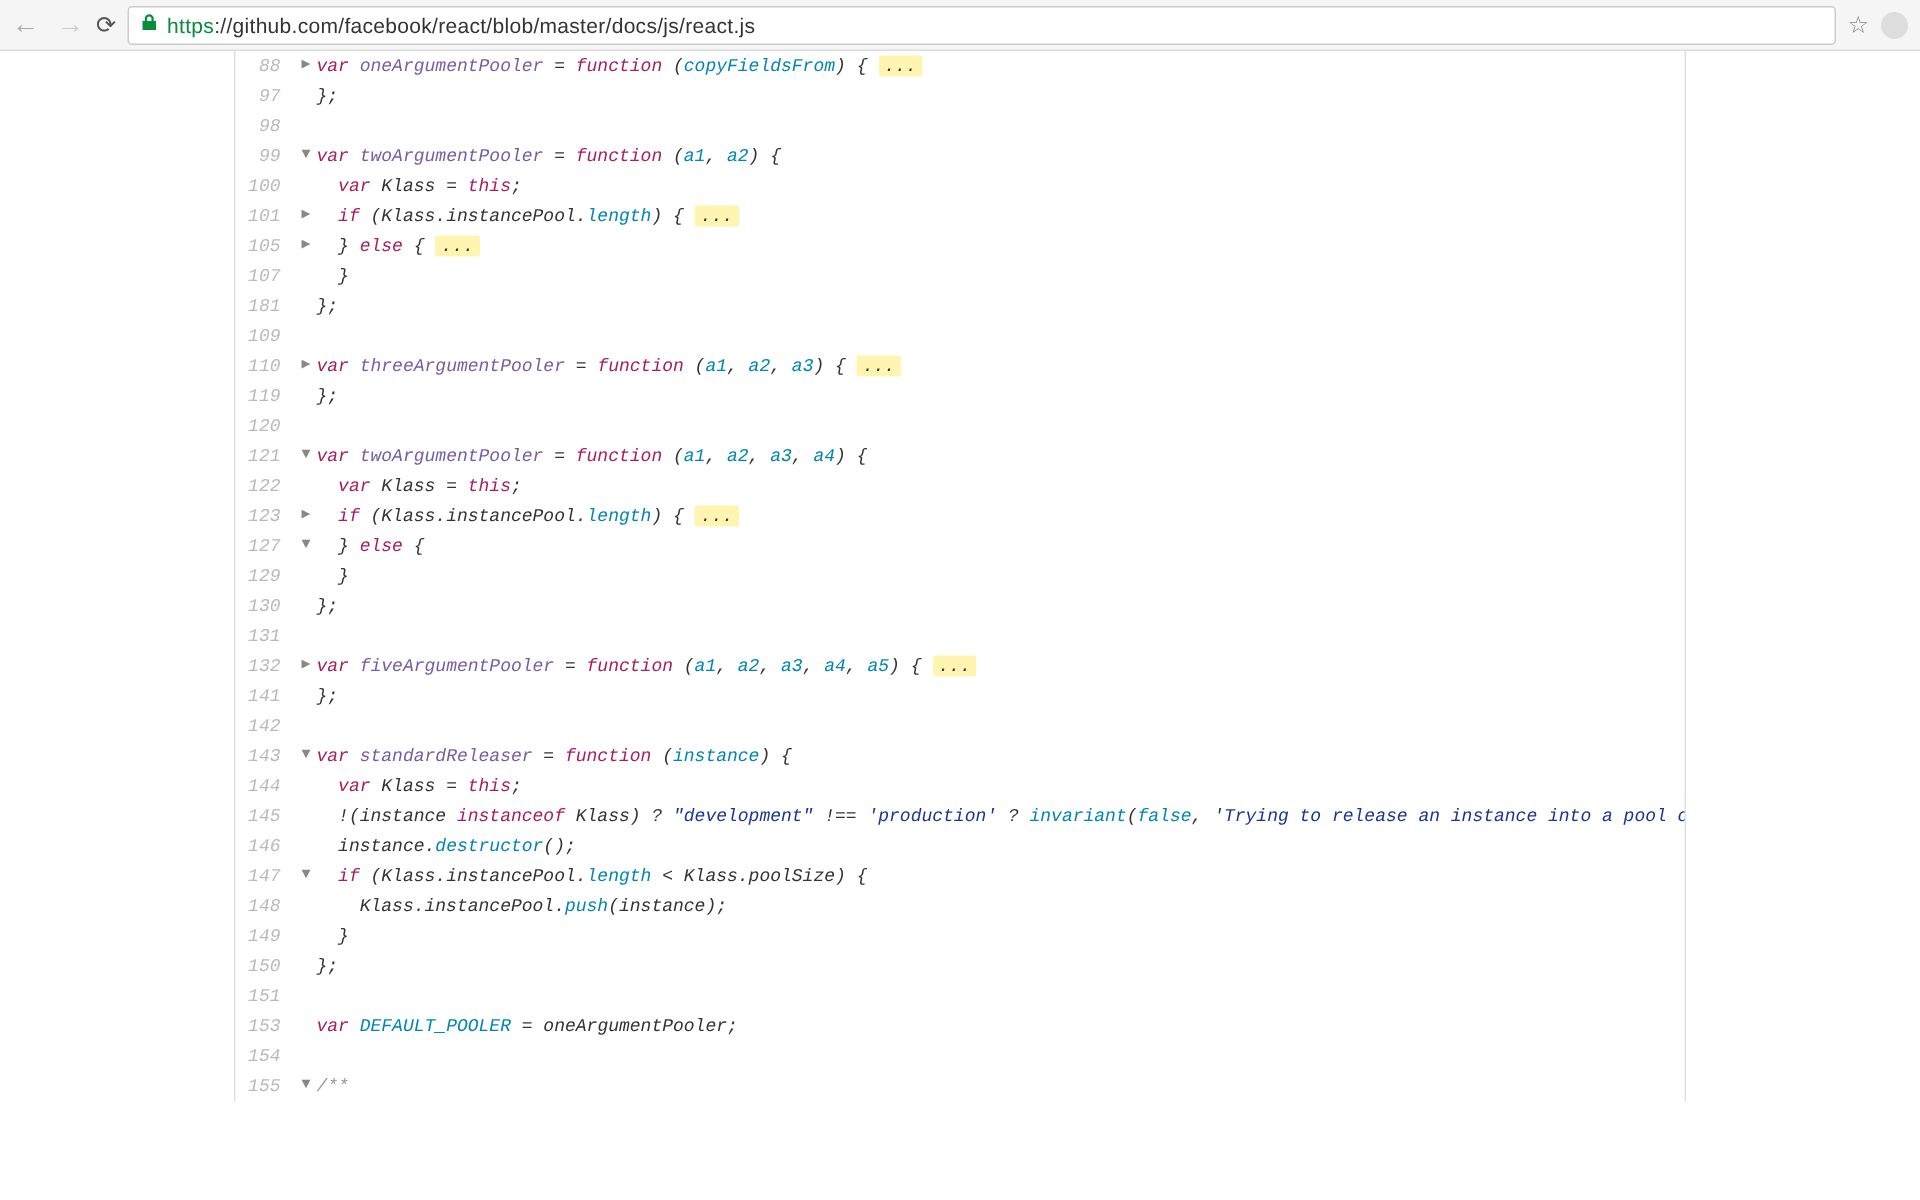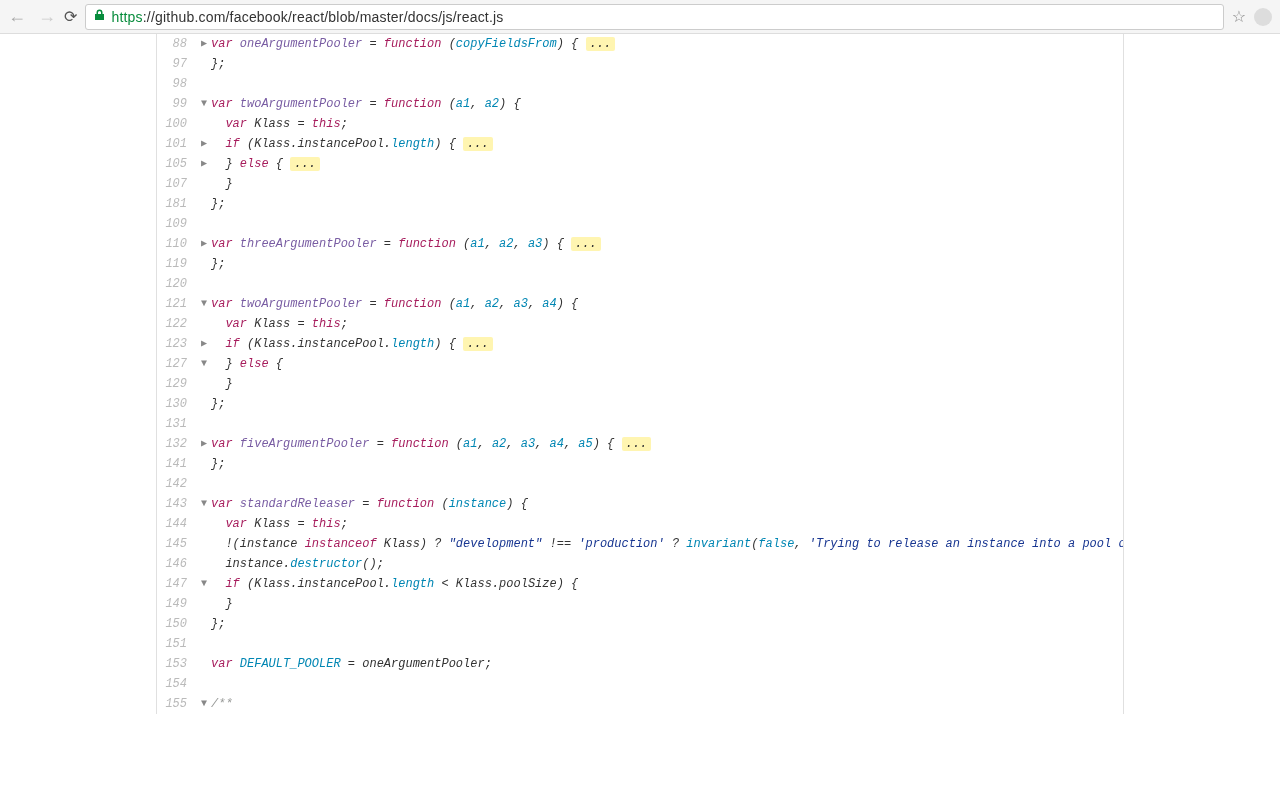--- a/index.html
+++ b/index.html
@@ -186,20 +186,25 @@
         <span class="ln">146</span>
         <span class="arrow-col"></span>
         <span class="code">  instance.<span class="fn">destructor</span>();</span>
       </div>
       <div class="line">
         <span class="ln">147</span>
         <span class="arrow-col">▼</span>
         <span class="code">  <span class="k">if</span> (Klass.instancePool.<span class="fn">length</span> &lt; Klass.poolSize) {</span>
       </div>
       <div class="line">
+        <span class="ln">148</span>
+        <span class="arrow-col"></span>
+        <span class="code">    Klass.instancePool.<span class="fn">push</span>(instance);</span>
+      </div>
+      <div class="line">
         <span class="ln">149</span>
         <span class="arrow-col"></span>
         <span class="code">  }</span>
       </div>
       <div class="line">
         <span class="ln">150</span>
         <span class="arrow-col"></span>
         <span class="code">};</span>
       </div>
       <div class="line">

